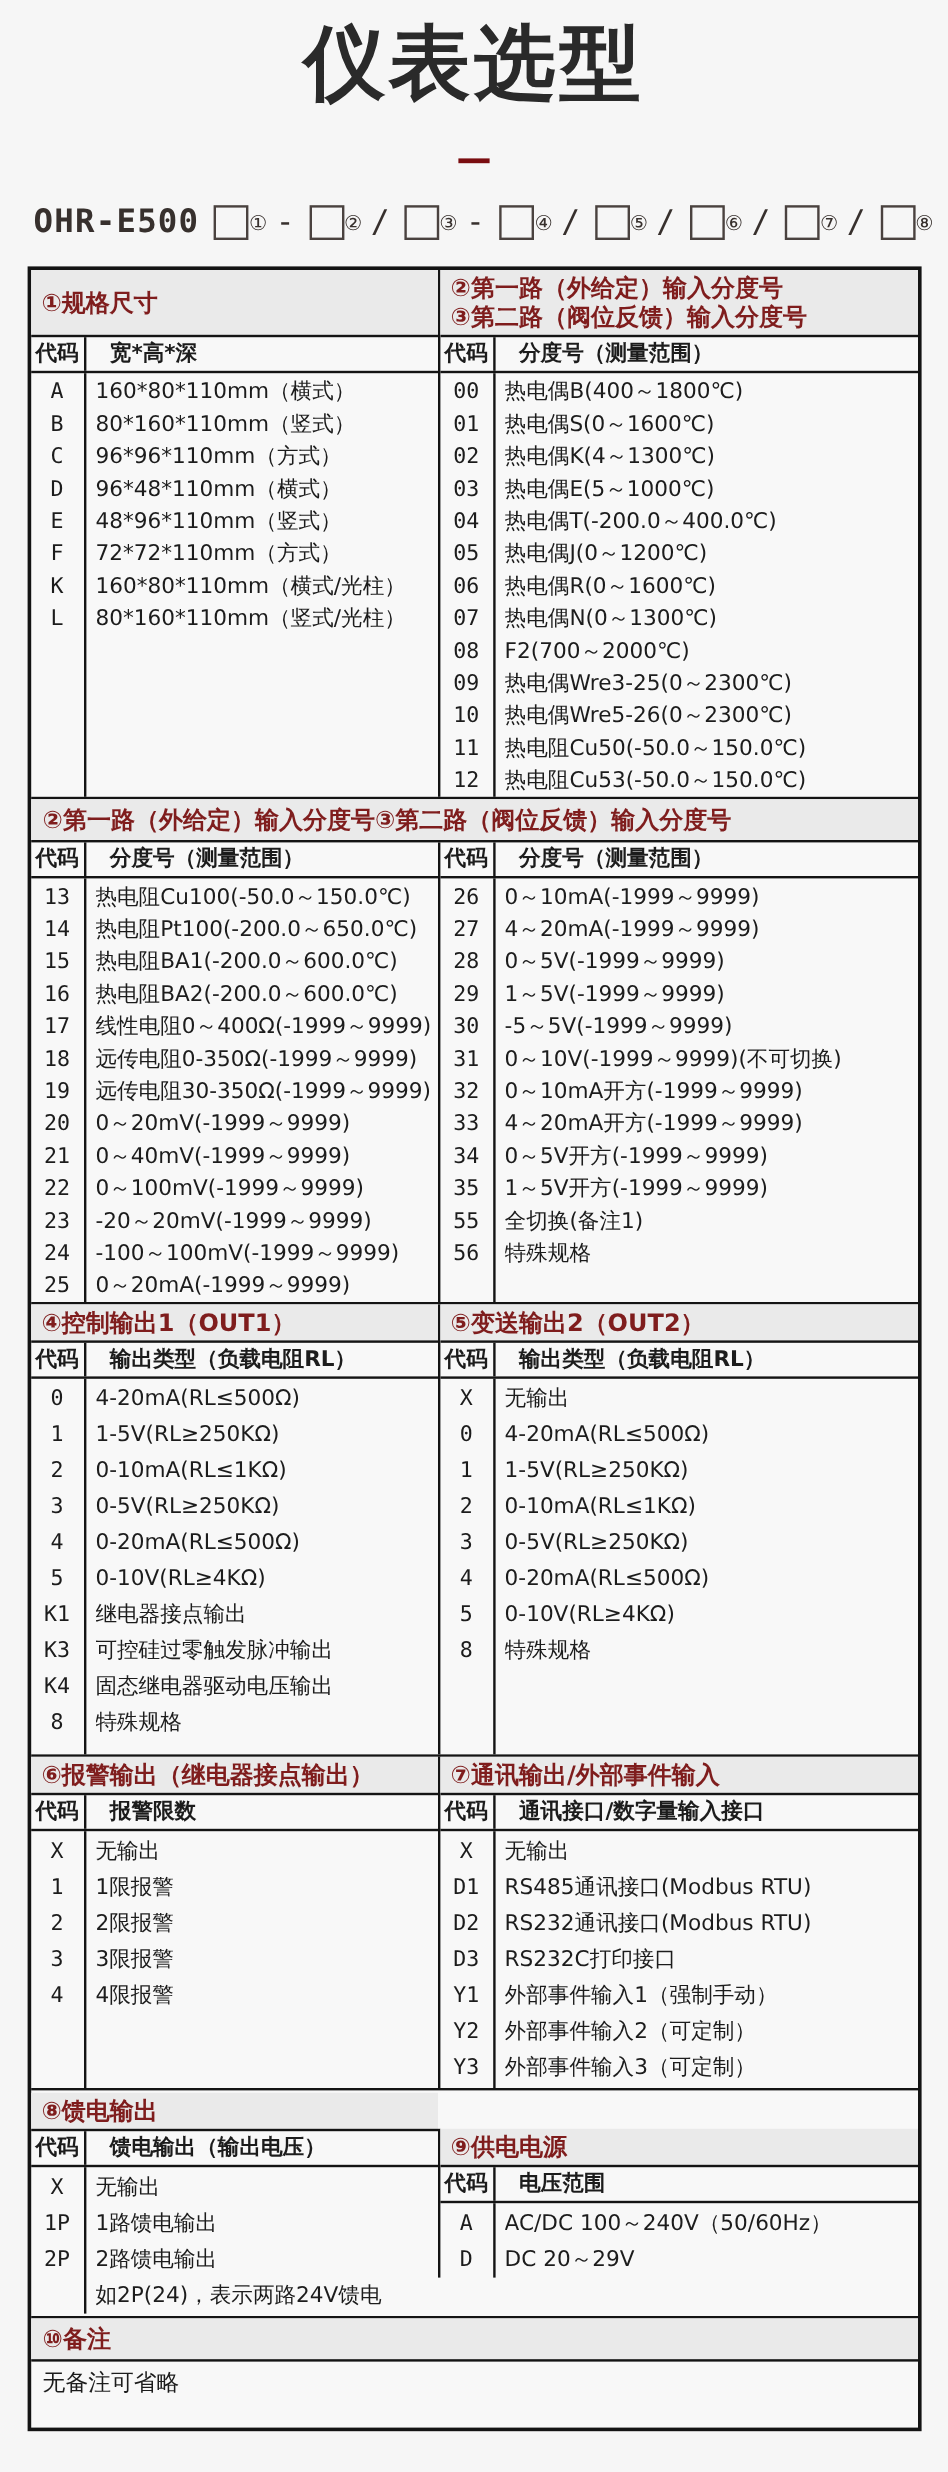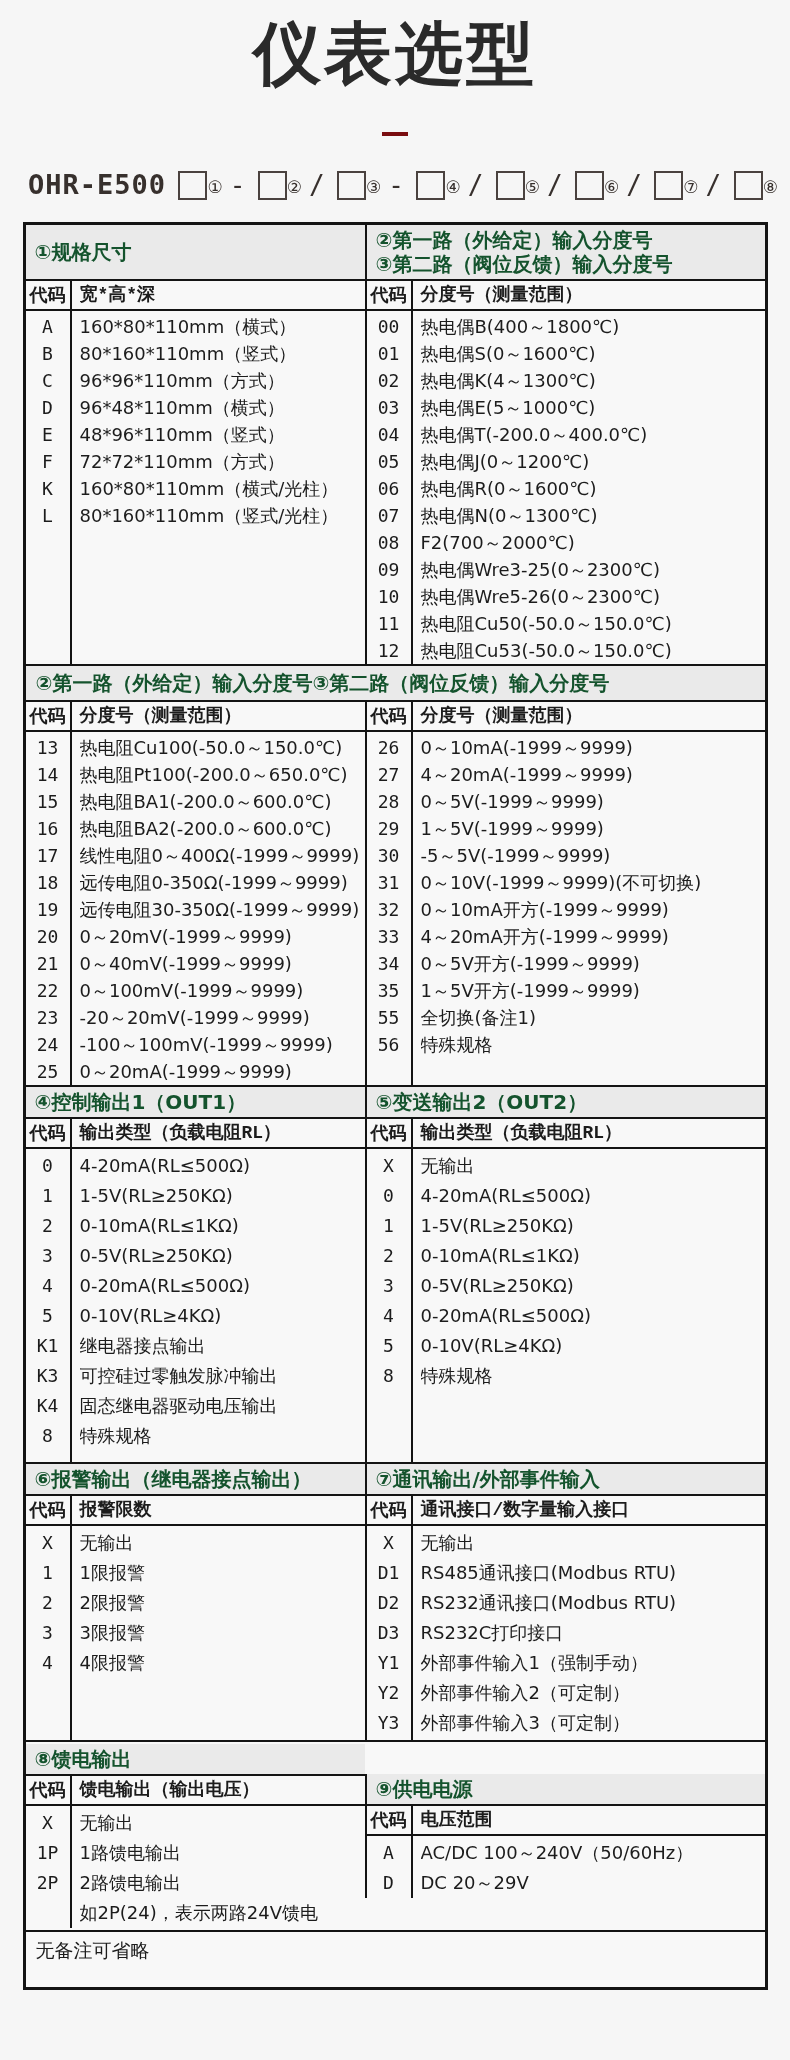--- a/index.html
+++ b/index.html
@@ -68,21 +68,21 @@
     border: 3px solid #141414;
     background: #f8f8f8;
   }
   .band { border-top: 2px solid #141414; }
   .band:first-child { border-top: none; }
 
   .full-header, .sec-header {
     background: #eaeaea;
     font-weight: bold;
     font-size: 20px;
-    color: #14532d;
+    color: #7f1d1d;
   }
   .full-header {
     padding: 5px 10px;
     border-bottom: 2px solid #141414;
     line-height: 24px;
   }
   .halves { display: flex; align-items: stretch; }
   .half { display: flex; flex-direction: column; }
   .half-left { width: 339px; flex: none; }
   .half-right { flex: 1; border-left: 2px solid #141414; min-width: 0; }
@@ -100,21 +100,21 @@
     border-bottom: 2px solid #141414;
     font-weight: bold;
     font-size: 18px;
     line-height: 28px;
   }
   .col-code {
     width: 44px; flex: none;
     text-align: center;
     border-right: 2px solid #141414;
   }
-  .col-label { flex: 1; padding-left: 8px; white-space: nowrap; overflow: hidden; font-family: Liberation Mono, monospace; }
+  .col-label { flex: 1; padding-left: 20px; white-space: nowrap; overflow: hidden; }
 
   .tbody { flex: 1; display: flex; align-items: stretch; }
   .code-col {
     width: 44px; flex: none;
     border-right: 2px solid #141414;
     display: flex; flex-direction: column;
     padding-top: 2px;
     text-align: center;
   }
   .desc-col {
@@ -546,16 +546,17 @@
               </div>
               <div class="desc-col">
                 <div class="cell desc-cell">AC/DC 100～240V（50/60Hz）</div>
                 <div class="cell desc-cell">DC 20～29V</div>
               </div>
             </div>
           </div>
         </div>
       </div>
       <div class="band band-5 band-roomy">
+        <div class="full-header">⑩备注</div>
         <div class="full-row">无备注可省略</div>
       </div>
     </div>
 </div>
 
 </body></html>

